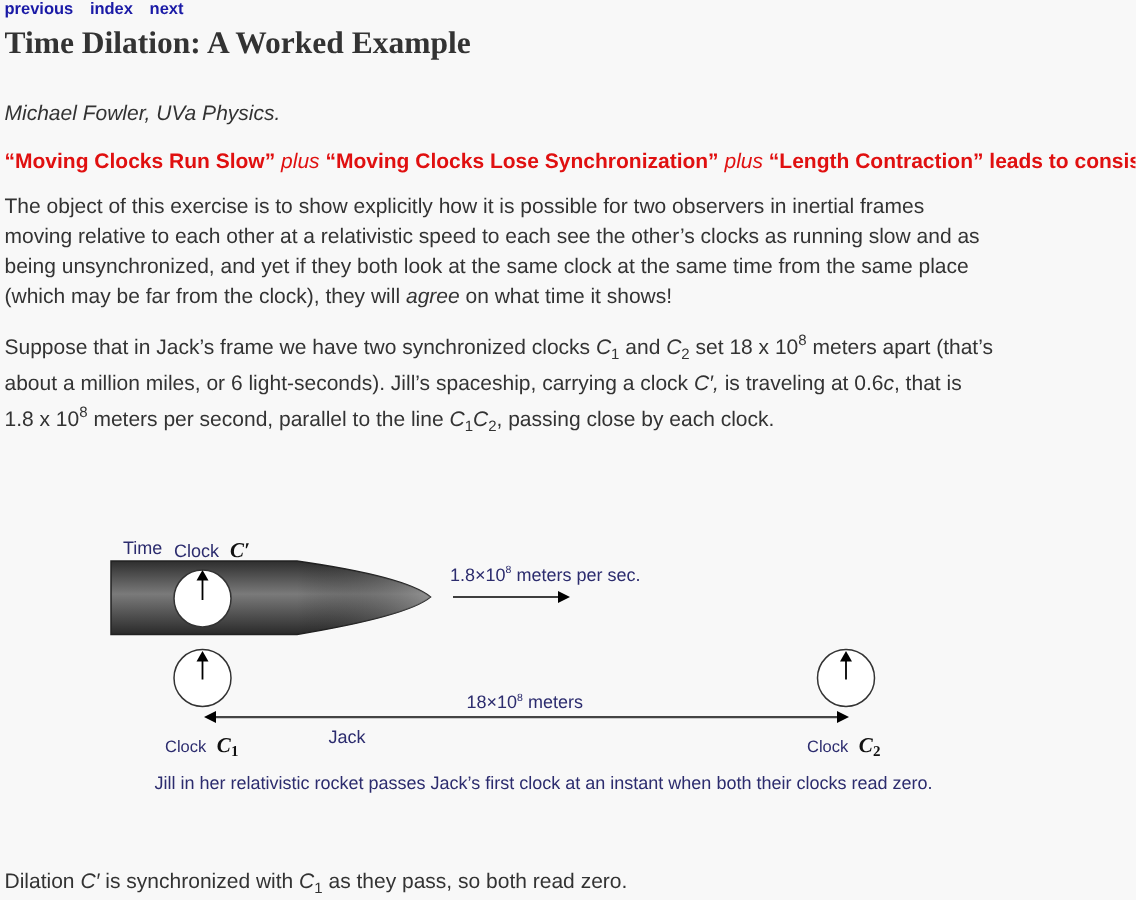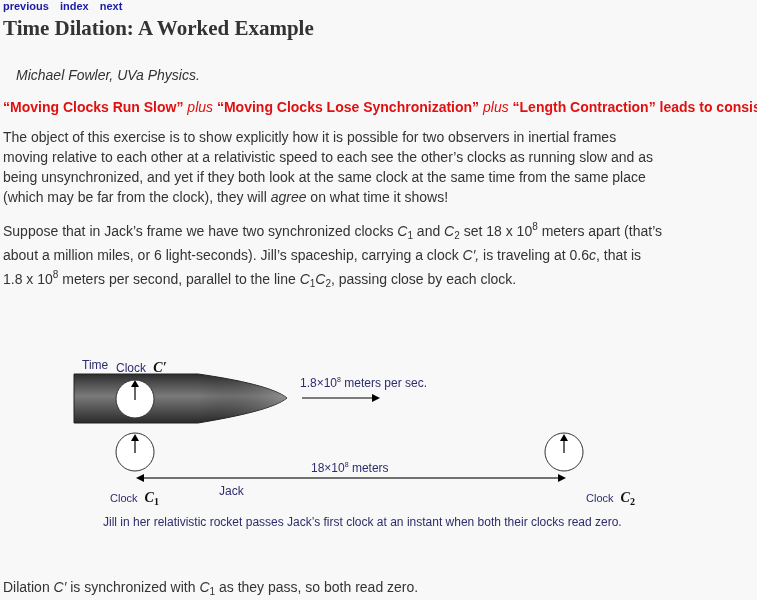--- a/index.html
+++ b/index.html
@@ -9,21 +9,21 @@
     font-family:"Liberation Sans", sans-serif;
     color:#333;
     position:relative;
   }
   .nav { position:absolute; left:3px; top:0px; font-size:11px; font-weight:bold; }
   .nav a { color:#1a1aa6; text-decoration:none; margin-right:8px; }
   h1 {
     position:absolute; left:3px; top:16px; margin:0;
     font-family:"Liberation Serif", serif; font-weight:bold; font-size:21px; color:#333;
   }
-  .author { position:absolute; left:16px; top:67px; font-size:14px; font-style:italic; color:#333; }
+  .author { position:absolute; left:3px; top:67px; font-size:14px; font-style:italic; color:#333; }
   .headline {
     position:absolute; left:3px; top:99px; font-size:14px; font-weight:bold; color:#e01010; white-space:nowrap;
   }
   .headline i { font-weight:normal; }
   .para { position:absolute; left:3px; font-size:14px; line-height:20px; color:#333; width:660px; }
   .p1 { top:127px; }
   .p2 { top:219px; line-height:24px; }
   .p3 { top:577px; }
   sub { font-size:10px; vertical-align:-3px; line-height:0; }
   sup { font-size:10px; vertical-align:6px; line-height:0; }
@@ -112,21 +112,21 @@
     <span>Clock</span>
     <i style="font-family:'Liberation Serif',serif; font-weight:bold; font-size:14px; color:#111; margin-left:4px;">C′</i>
   </div>
   <div style="position:absolute; left:300px; top:26px; font-size:12px; color:#2c2c6e; white-space:nowrap;"><span>1.8×10</span><sup style="font-size:7px;vertical-align:5px;">8</sup><span> meters per sec.</span></div>
   <div style="position:absolute; left:311px; top:111px; font-size:12px; color:#2c2c6e; white-space:nowrap;"><span>18×10</span><sup style="font-size:7px;vertical-align:5px;">8</sup><span> meters</span></div>
   <div style="position:absolute; left:219px; top:134px; font-size:12px; color:#2c2c6e;">Jack</div>
   <div style="position:absolute; left:110px; top:140px; font-size:11px; color:#2c2c6e; white-space:nowrap;">
     <span>Clock</span>
     <i style="font-family:'Liberation Serif',serif; font-weight:bold; font-size:14px; color:#111; margin-left:4px;">C</i><sub style="font-family:'Liberation Serif',serif; font-weight:bold; font-size:10px; color:#111;">1</sub>
   </div>
-  <div style="position:absolute; left:538px; top:140px; font-size:11px; color:#2c2c6e; white-space:nowrap;margin-left:48px;">
+  <div style="position:absolute; left:538px; top:140px; font-size:11px; color:#2c2c6e; white-space:nowrap;">
     <span>Clock</span>
     <i style="font-family:'Liberation Serif',serif; font-weight:bold; font-size:14px; color:#111; margin-left:4px;">C</i><sub style="font-family:'Liberation Serif',serif; font-weight:bold; font-size:10px; color:#111;">2</sub>
   </div>
 </div>
 
 <div class="caption">Jill in her relativistic rocket passes Jack’s first clock at an instant when both their clocks read zero.</div>
 
 <div class="para p3"><span>Dilation </span><i>C′</i><span>  is synchronized with </span><i>C</i><sub>1</sub><span> as they pass, so both read zero.</span></div>
 
 </body></html>

